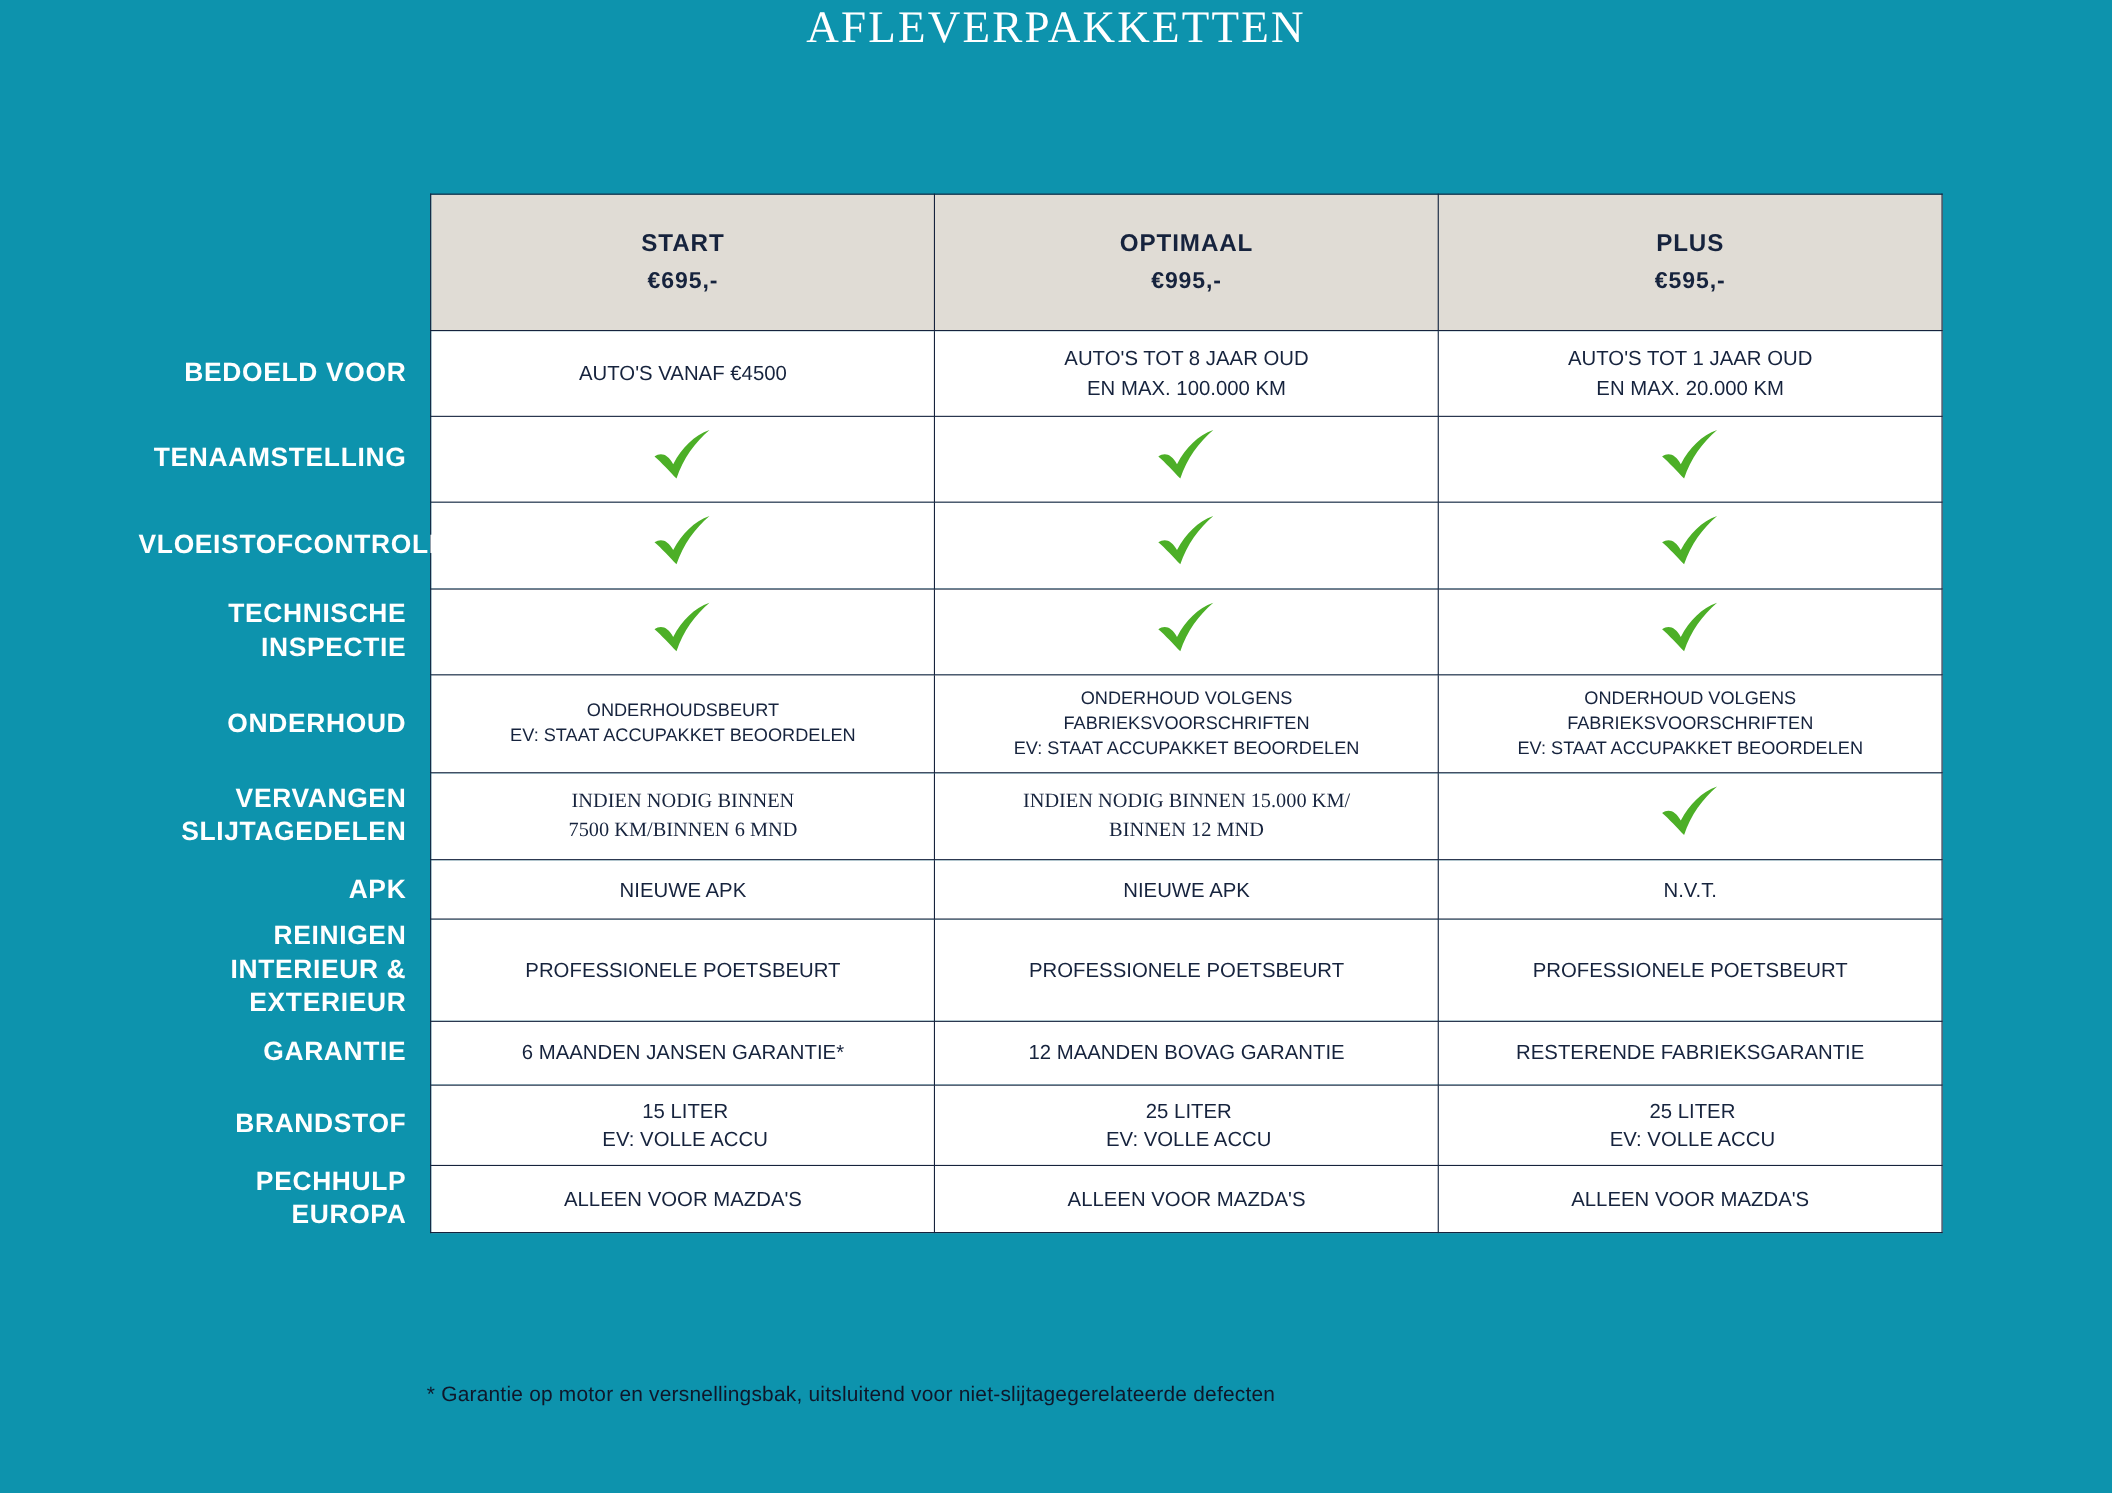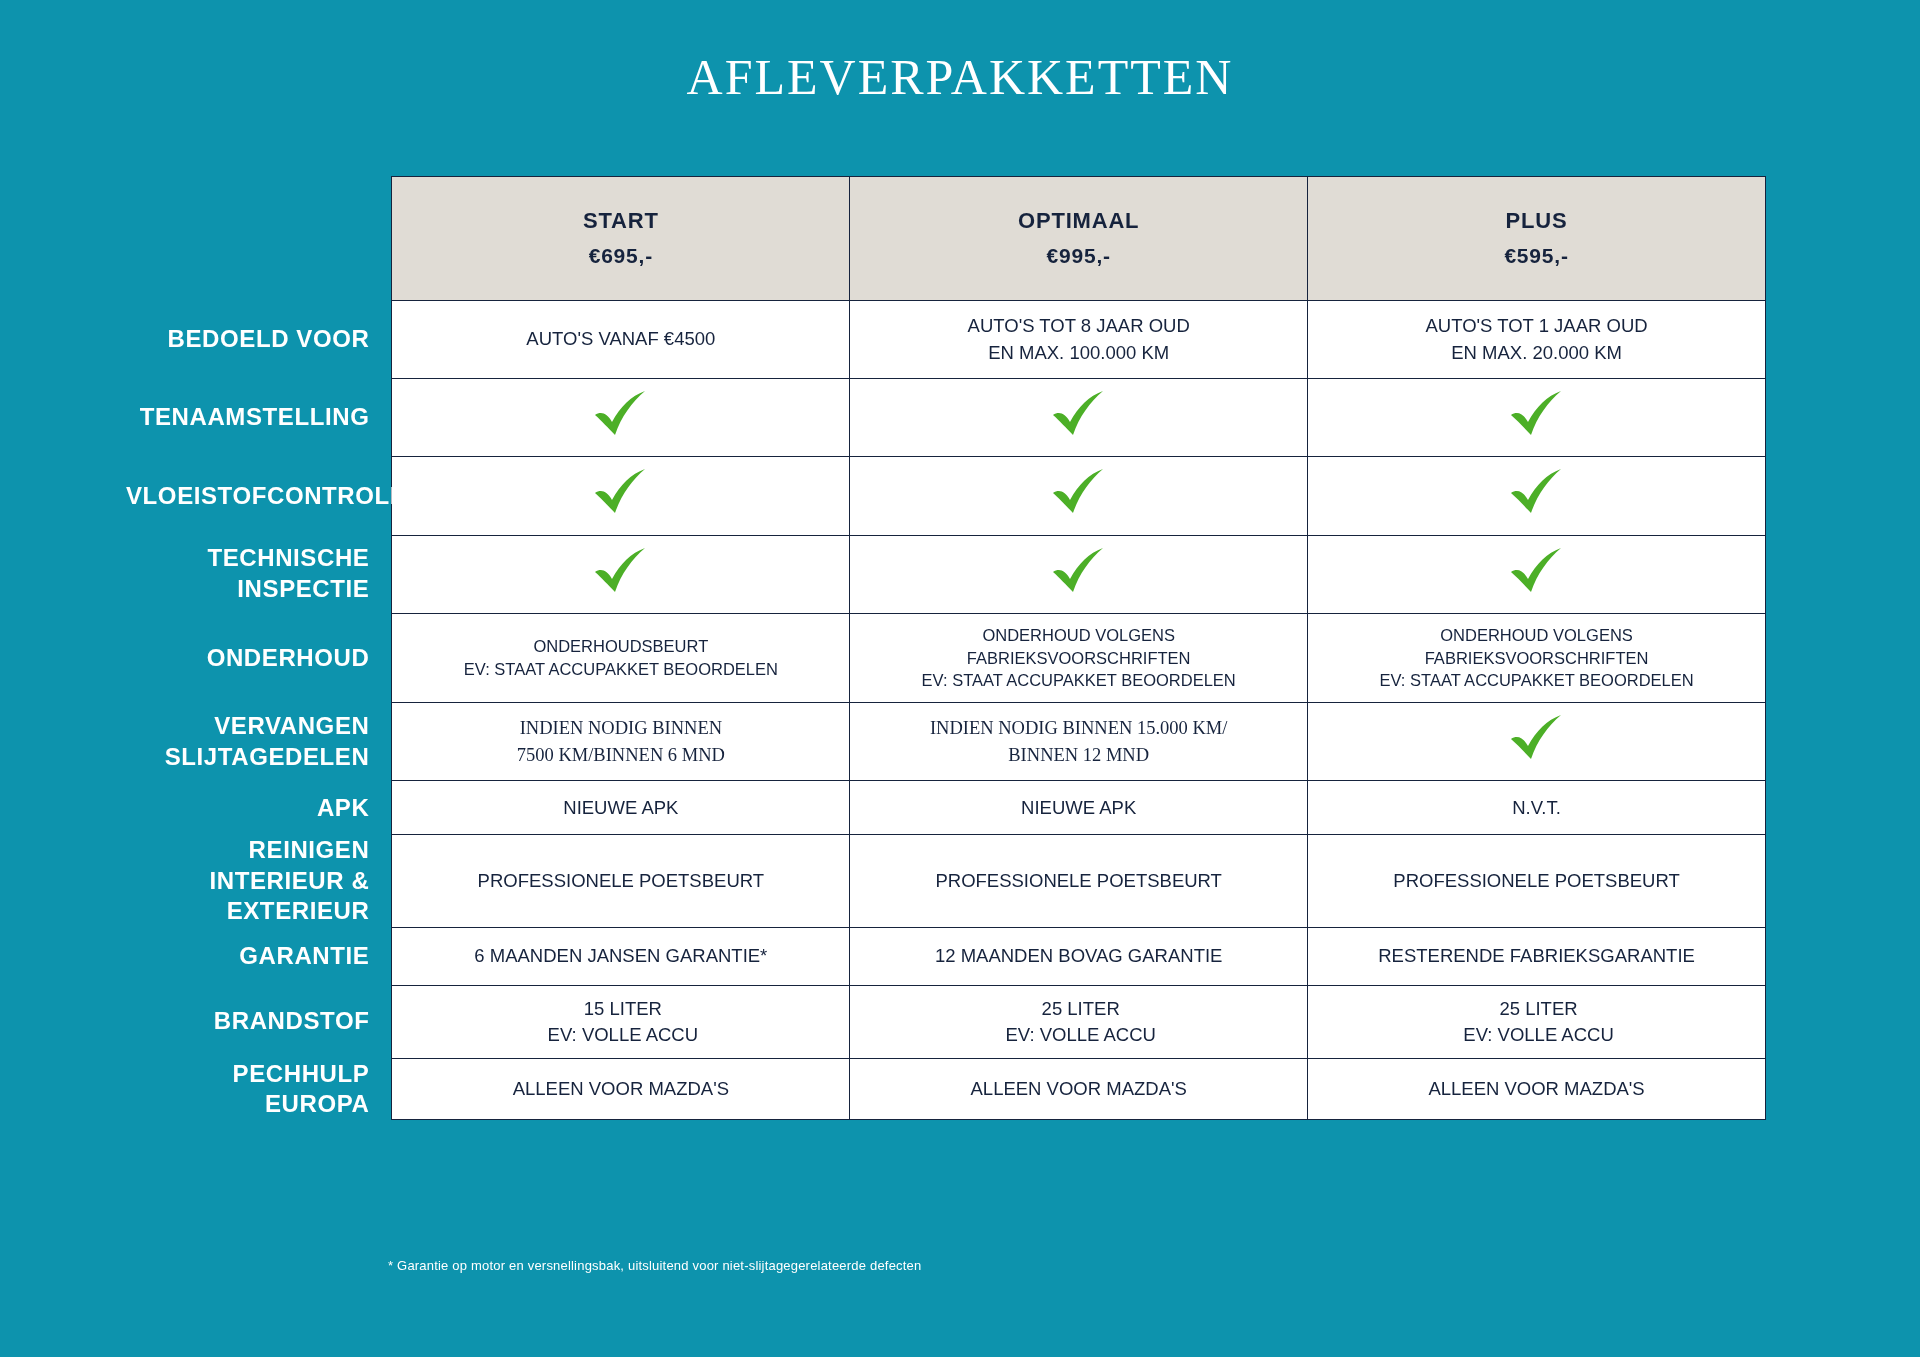--- a/index.html
+++ b/index.html
@@ -13,24 +13,23 @@
   .page {
     position: relative;
     width: 1920px;
     height: 1357px;
     background: #0d93ad;
   }
   .title {
     text-align: center;
     color: #ffffff;
     font-family: "Liberation Serif", serif;
-    font-size: 50px;
+    font-size: 41px;
     font-weight: 400;
     letter-spacing: 2px;
-    padding-top: 48px;
   }
   .table-wrap {
     position: absolute;
     left: 126px;
     top: 176px;
     width: 1640px;
   }
   table.pkg {
     border-collapse: collapse;
     width: 100%;
@@ -94,22 +93,22 @@
     width: 60px;
     height: 50px;
     position: relative;
   }
   .check svg { display: block; width: 60px; height: 50px; }
 
   .footnote {
     position: absolute;
     left: 388px;
     top: 1258px;
-    color: #ffffff;
-    font-size: 13px;
+    color: #0f172a;
+    font-size: 19px;
     letter-spacing: 0.2px;
   }
 </style>
 </head>
 <body>
 
 <div class="page">
 
   <div class="title">AFLEVERPAKKETTEN</div>
 

